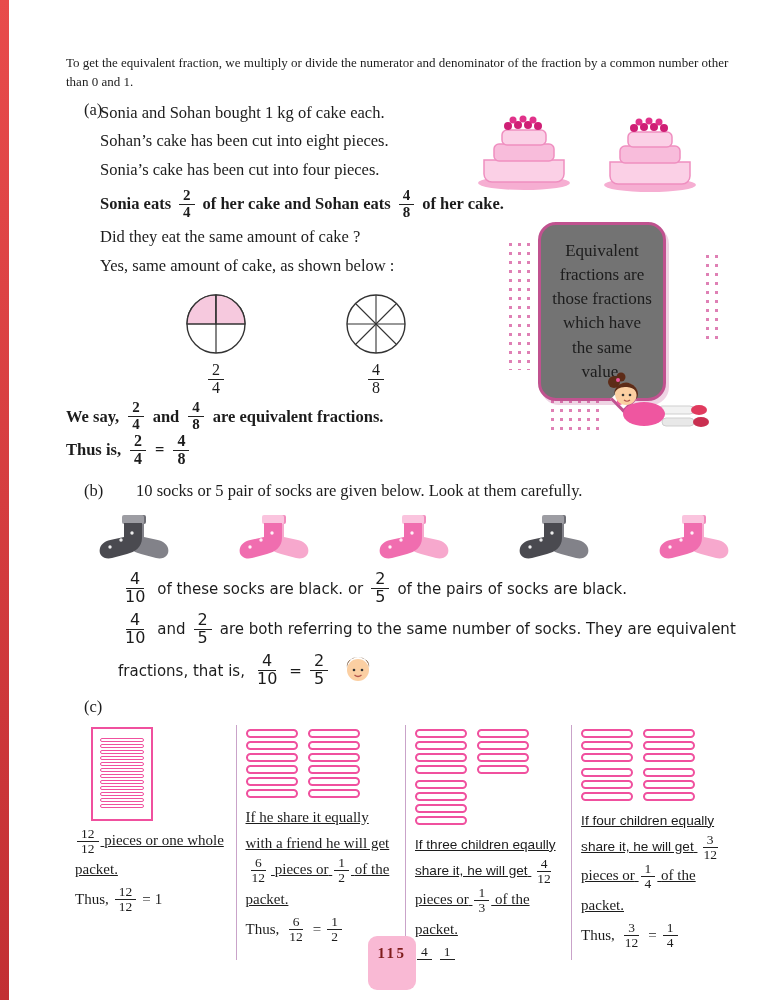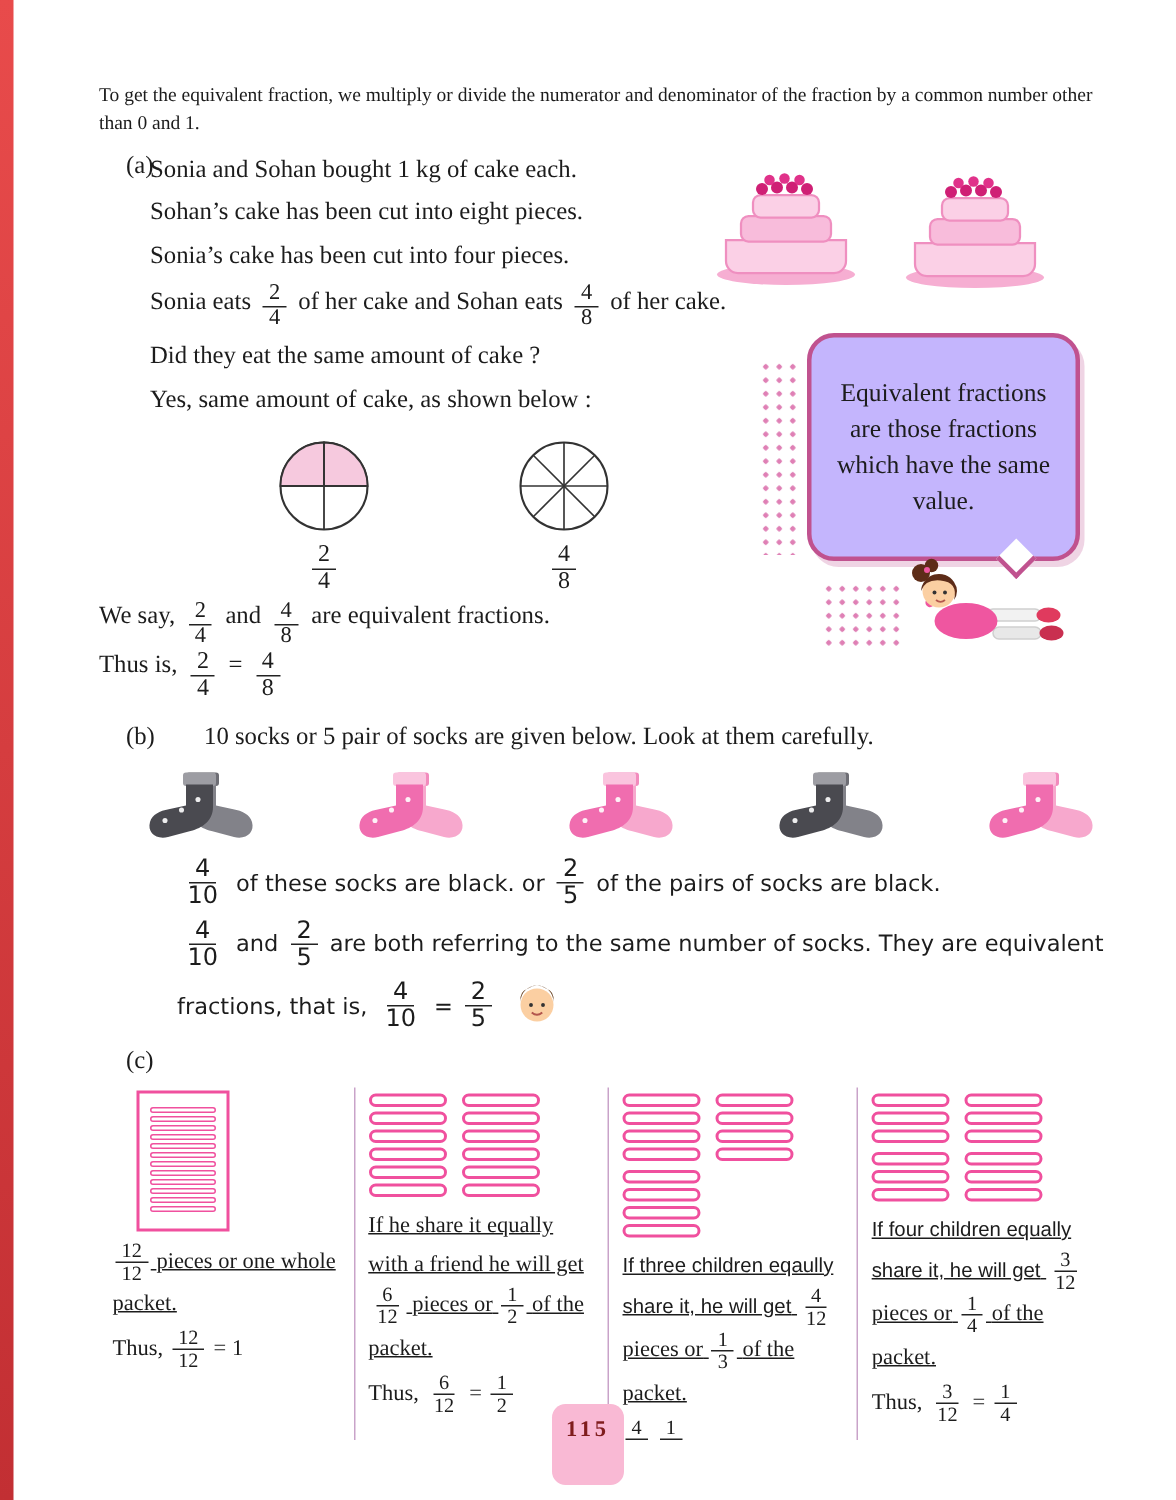--- a/index.html
+++ b/index.html
@@ -12,39 +12,39 @@
     background:linear-gradient(180deg,#e84b4b,#c22f33); }
   .content { position:absolute; left:66px; top:54px; right:40px; }
 
   h2.title { margin:0 0 10px; font-size:19px; font-weight:bold; color:#e5007d; }
   p.intro { margin:0 0 8px; font-size:13px; line-height:1.45; }
 
   .sec-row { display:flex; margin-top:4px; }
   .sec-label { flex:none; width:34px; padding-left:18px; font-size:16.5px; }
   .a-lines { width:420px; font-size:16.5px; line-height:1.62; }
   .a-line { margin-bottom:2px; }
-  .frac-line { display:flex; align-items:flex-start; gap:5px; flex-wrap:wrap; margin:4px 0; }
+  .frac-line { display:flex; align-items:center; gap:5px; flex-wrap:wrap; margin:4px 0;font-weight:bold; }
 
   
   .frac { display:inline-flex; flex-direction:column; align-items:center;
     vertical-align:middle; line-height:1.05; font-size:15px; margin:0 3px; }
   .frac .num { display:block; border-bottom:1.4px solid #222; padding:0 4px; text-align:center; }
   .frac .den { display:block; padding:0 4px; text-align:center; }
   .frac-lg { font-size:16px; }
 
   
   .circles-row { display:flex; gap:96px; margin:10px 0 4px 118px; }
   .circle-cell { display:flex; flex-direction:column; align-items:center; gap:6px; }
 
-  .wesay { display:flex; align-items:flex-start; gap:6px; font-size:16.5px; margin-top:0; flex-wrap:wrap; }
+  .wesay { display:flex; align-items:center; gap:6px; font-size:16.5px; margin-top:0; flex-wrap:wrap;font-weight:bold; }
 
   
   .ill { position:absolute; }
-  .bubble { position:absolute; left:538px; top:222px; width:182px; min-height:152px;
-    background:#c4b5fd; border:3px solid #c0528f; border-radius:18px;
+  .bubble { position:absolute; left:538px; top:222px; width:128px; min-height:152px;
+    background:#737373; border:3px solid #c0528f; border-radius:18px;
     box-shadow:3px 4px 0 rgba(180,60,130,.22);
     display:flex; align-items:center; justify-content:center; text-align:center;
     padding:14px 10px; font-size:17px; line-height:1.42; z-index:2; }
   .bubble::after { content:""; position:absolute; bottom:-11px; right:30px; width:16px; height:16px;
     background:#fff; border-right:3px solid #c0528f; border-bottom:3px solid #c0528f;
     transform:rotate(45deg); }
   .dots { position:absolute; background-image:radial-gradient(circle,#d96aa8 1.6px, transparent 1.8px);
     background-size:9px 9px; opacity:.85; z-index:1; }
 
   

